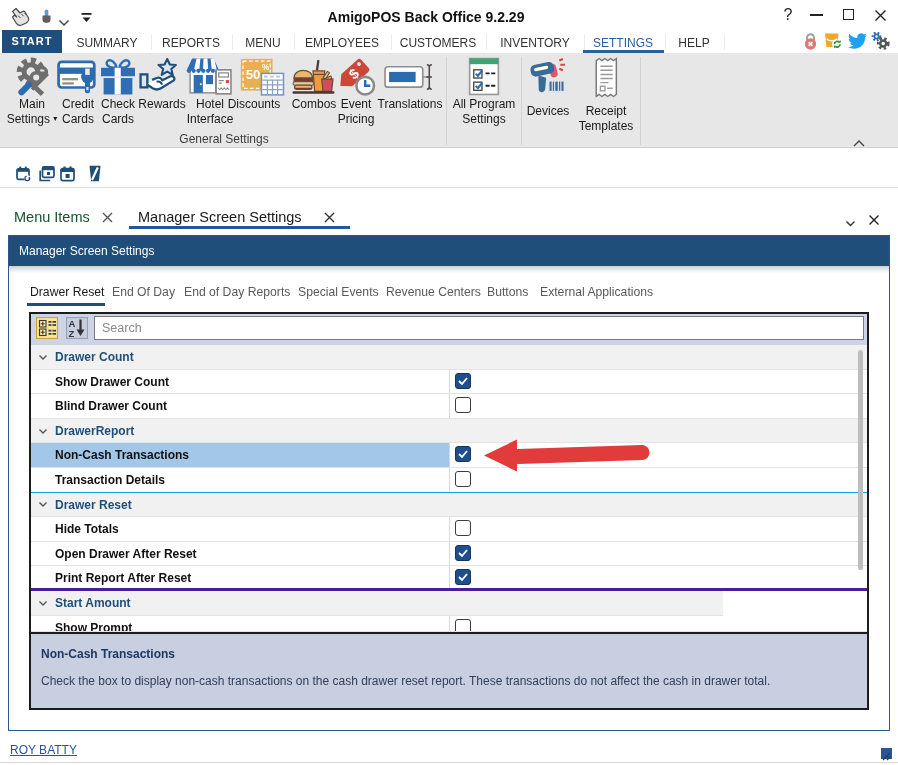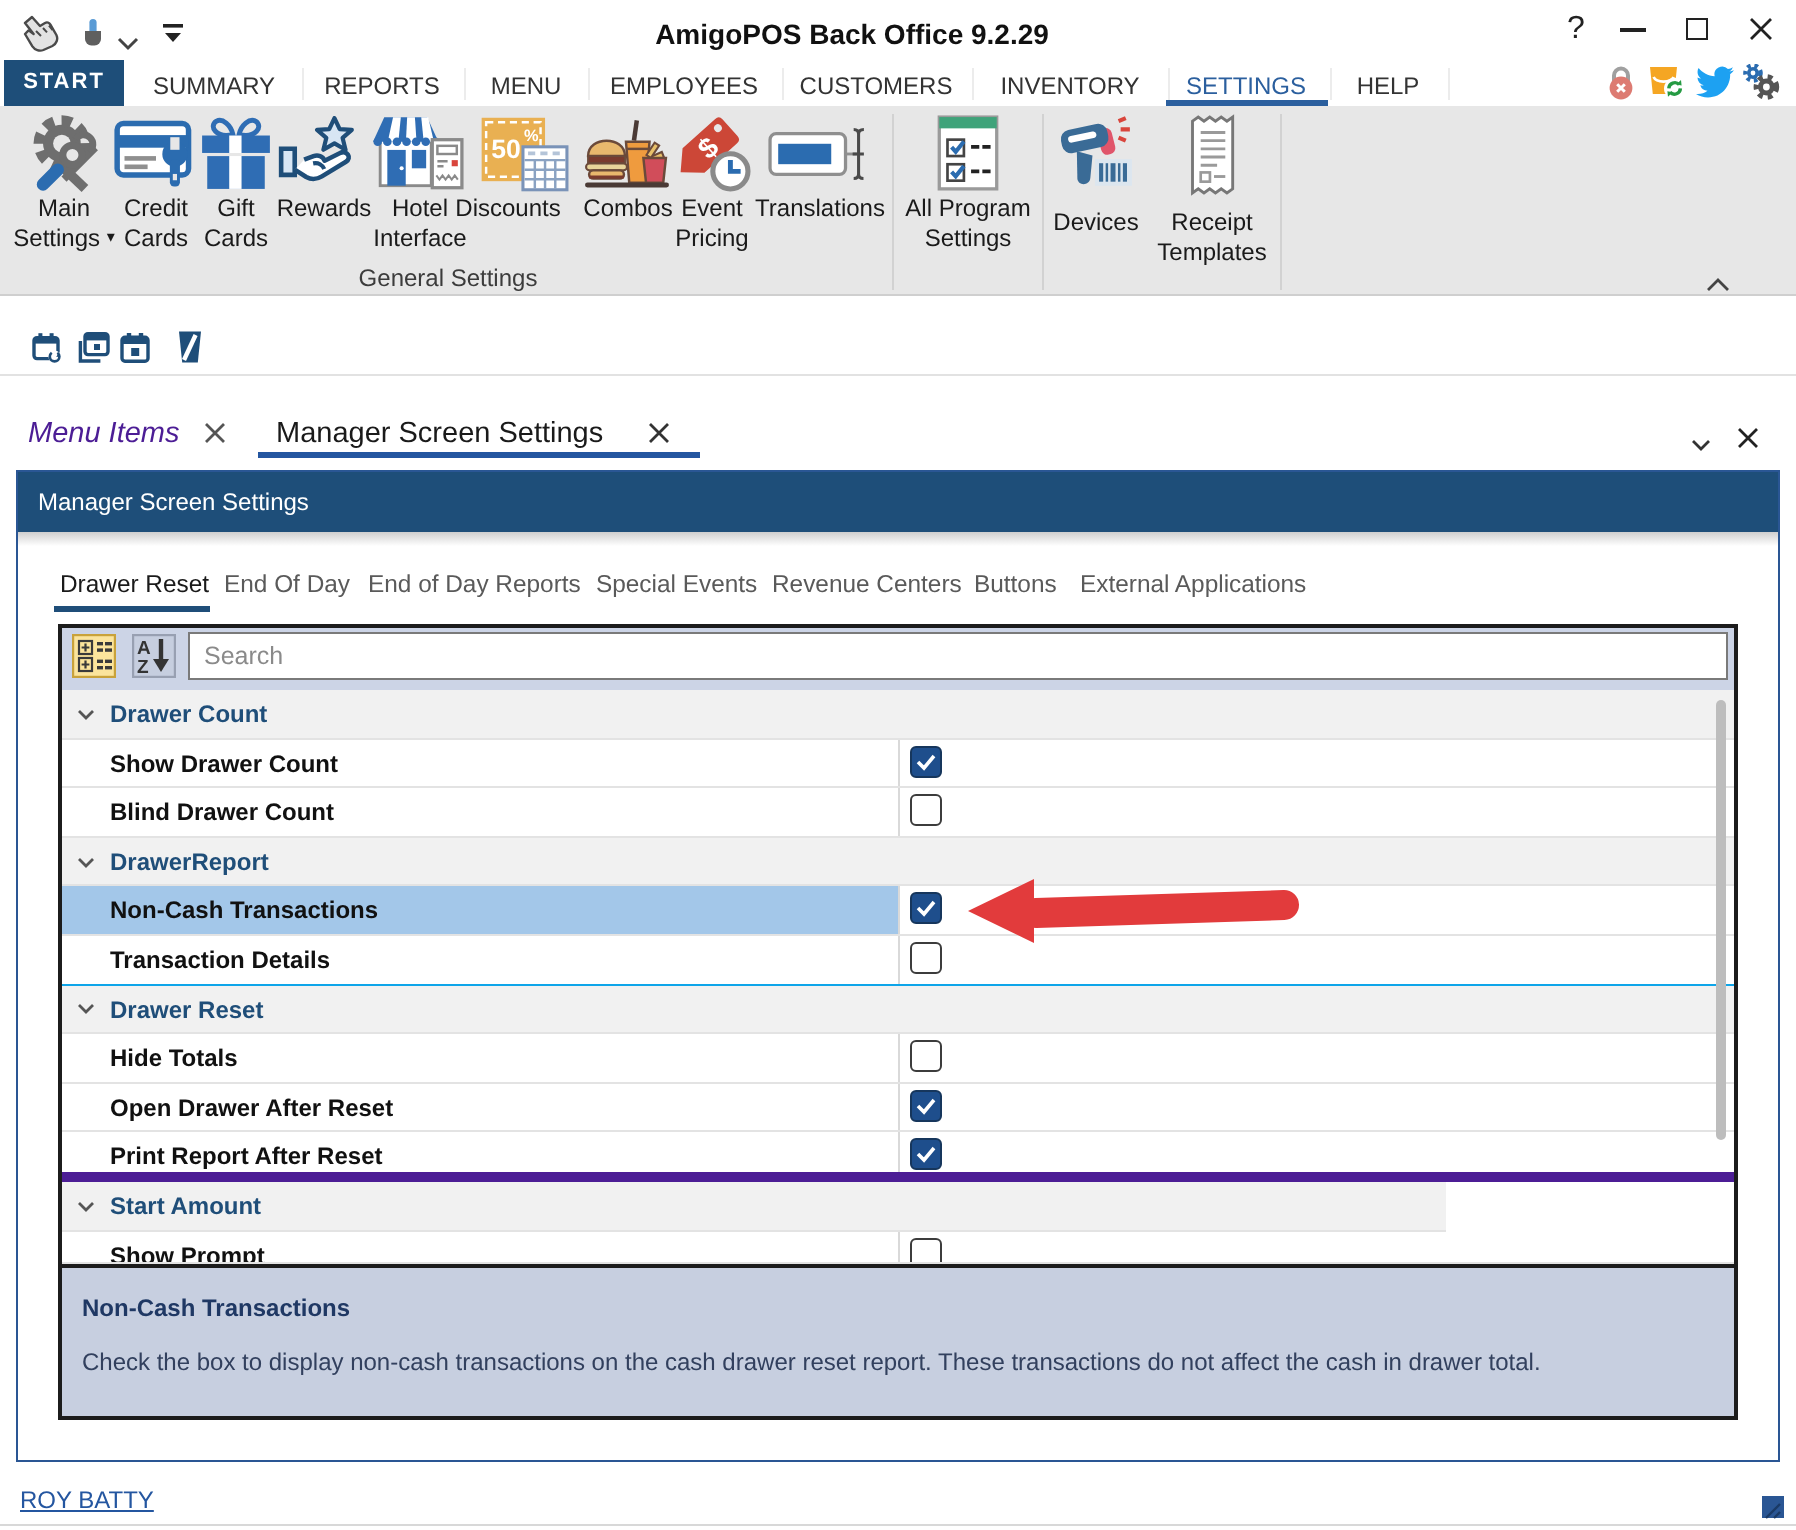--- a/index.html
+++ b/index.html
@@ -284,21 +284,21 @@
       <path d="M7 9 h12 M7 13 h12 M7 17 h12 M7 21 h12 M7 25 h8" stroke="#9a9a9a" stroke-width="1.4"></path>
       <rect x="7" y="28.5" width="4.5" height="4.5" fill="none" stroke="#9a9a9a" stroke-width="1.3"></rect>
       <path d="M13.5 30.5 h5.5" stroke="#9a9a9a" stroke-width="1.4"></path>
     </svg>
   </div>
 
   <div class="abs ctr rl" style="left:32px;top:97px;">Main</div>
   <div class="abs ctr rl" style="left:32px;top:112px;">Settings <span style="font-size:8px;vertical-align:2px;">▾</span></div>
   <div class="abs ctr rl" style="left:78px;top:97px;">Credit</div>
   <div class="abs ctr rl" style="left:78px;top:112px;">Cards</div>
-  <div class="abs ctr rl" style="left:118px;top:97px;">Gift</div>
+  <div class="abs ctr rl" style="left:118px;top:97px;">Check</div>
   <div class="abs ctr rl" style="left:118px;top:112px;">Cards</div>
   <div class="abs ctr rl" style="left:162px;top:97px;">Rewards</div>
   <div class="abs ctr rl" style="left:210px;top:97px;">Hotel</div>
   <div class="abs ctr rl" style="left:210px;top:112px;">Interface</div>
   <div class="abs ctr rl" style="left:254px;top:97px;">Discounts</div>
   <div class="abs ctr rl" style="left:314px;top:97px;">Combos</div>
   <div class="abs ctr rl" style="left:356px;top:97px;">Event</div>
   <div class="abs ctr rl" style="left:356px;top:112px;">Pricing</div>
   <div class="abs ctr rl" style="left:410px;top:97px;">Translations</div>
   <div class="abs ctr rl" style="left:484px;top:97px;">All Program</div>
@@ -336,21 +336,21 @@
     </svg>
   </div>
   <div class="abs" id="tb4" style="left:88px;top:165px;width:14px;height:17px;">
     <svg width="14" height="17" viewBox="0 0 14 17">
       <path d="M1.5 0.8 h11 l-1.6 15.4 h-7.8 z" fill="#1f4e79"></path>
       <path d="M9.8 2.5 l-5.8 12.5" stroke="#fff" stroke-width="2.2"></path>
     </svg>
   </div>
   <div class="abs" style="left:0;top:187px;width:898px;height:1px;background:#e2e2e2;"></div>
 
-  <div class="abs" style="left:14px;top:209px;font-size:14.5px;color:#4c1d95;font-style:italic;">Menu Items</div>
+  <div class="abs" style="left:14px;top:209px;font-size:14.5px;color:#14532d;">Menu Items</div>
   <div class="abs" style="left:101px;top:210px;" id="x1">
     <svg width="13" height="13" viewBox="0 0 13 13">
         <path d="M2 2 L11 11 M11 2 L2 11" stroke="#555" stroke-width="1.4"></path>
       </svg>
   </div>
   <div class="abs" style="left:138px;top:209px;font-size:14.5px;color:#1a1a1a;">Manager Screen Settings</div>
   <div class="abs" style="left:323px;top:210px;" id="x2">
     <svg width="13" height="13" viewBox="0 0 13 13">
         <path d="M2 2 L11 11 M11 2 L2 11" stroke="#333" stroke-width="1.4"></path>
       </svg>
@@ -482,21 +482,21 @@
       <div class="abs" style="left:31px;top:541.8px;width:836px;height:24.6px;background:#fff;border-bottom:1px solid #e3e3e3;overflow:hidden;">
         <div style="position:absolute;left:0;top:0;width:418px;height:24.6px;background:#fff;"></div>
         <div style="position:absolute;left:418px;top:0;width:1px;height:24.6px;background:#d9d9d9;"></div>
         <div style="position:absolute;left:24px;top:5px;font-size:12px;font-weight:bold;color:#111;">Open Drawer After Reset</div>
         <div style="position:absolute;left:424px;top:3px;width:16px;height:16px;background:#1e4e8c;border:1px solid #16365c;border-radius:3px;">
           <svg width="14" height="14" viewBox="0 0 14 14" style="position:absolute;left:0;top:0;">
             <path d="M3 7 L6 10 L11 4" stroke="#fff" stroke-width="1.8" fill="none"></path>
           </svg>
         </div>
       </div>
-      <div class="abs" style="left:31px;top:566.4px;width:836px;height:24.6px;background:#fff;border-bottom:5px solid #4c1d95;overflow:hidden;">
+      <div class="abs" style="left:31px;top:566.4px;width:836px;height:24.6px;background:#fff;border-bottom:3px solid #4c1d95;overflow:hidden;">
         <div style="position:absolute;left:0;top:0;width:418px;height:24.6px;background:#fff;"></div>
         <div style="position:absolute;left:418px;top:0;width:1px;height:24.6px;background:#d9d9d9;"></div>
         <div style="position:absolute;left:24px;top:5px;font-size:12px;font-weight:bold;color:#111;">Print Report After Reset</div>
         <div style="position:absolute;left:424px;top:3px;width:16px;height:16px;background:#1e4e8c;border:1px solid #16365c;border-radius:3px;">
           <svg width="14" height="14" viewBox="0 0 14 14" style="position:absolute;left:0;top:0;">
             <path d="M3 7 L6 10 L11 4" stroke="#fff" stroke-width="1.8" fill="none"></path>
           </svg>
         </div>
       </div>
       <div class="abs" style="left:31px;top:591px;width:692px;height:24.6px;background:#fff;border-bottom:1px solid #e3e3e3;overflow:hidden;">

